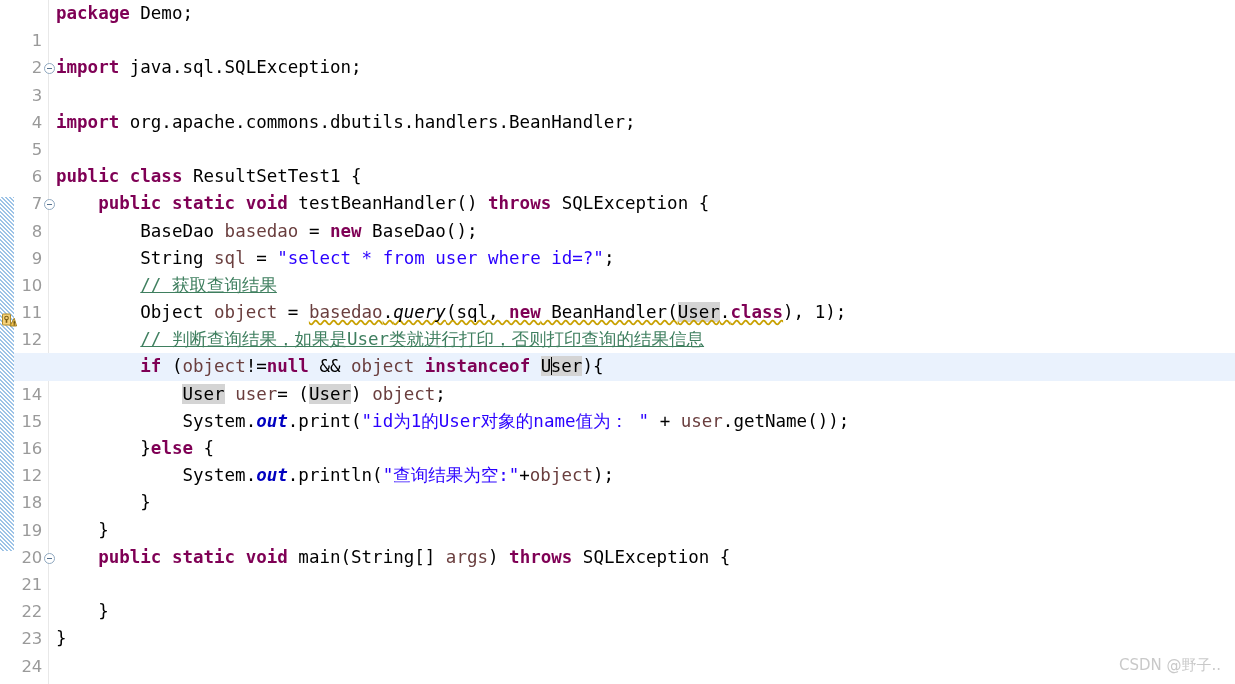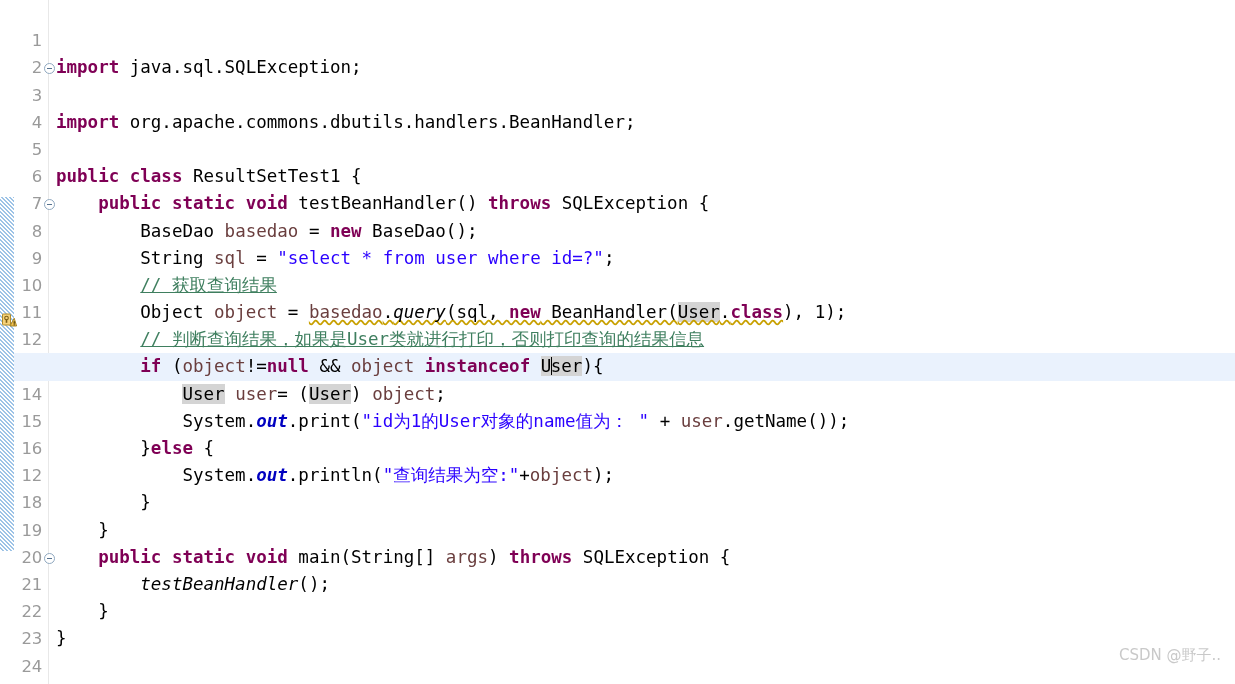--- a/index.html
+++ b/index.html
@@ -120,21 +120,21 @@
     border-left: 1.5px solid #000;
     height: 18px;
     vertical-align: -3px;
     margin: 0 -0.75px;
   }
 
   
   .watermark {
     position: absolute;
     right: 14px;
-    bottom: 19px;
+    bottom: 9px;
     color: #c9c9c9;
     font-size: 15px;
     font-family: "DejaVu Sans", "Liberation Sans", sans-serif;
     white-space: pre;
   }
 </style>
 </head>
 <body>
 
 <div id="editor">
@@ -151,20 +151,21 @@
       <path d="M9 14 L13.2 6.2 L15.6 14 Z" fill="#f2c14e" stroke="#9c7a1c" stroke-width="0.9"></path>
       <rect x="12.6" y="9.2" width="1.2" height="2.6" fill="#4a3a0a"></rect>
       <rect x="12.6" y="12.3" width="1.2" height="1.1" fill="#4a3a0a"></rect>
     </svg>
   </div>
 
   <div class="lines">
 
     <div class="row">
       <span class="lineno">1</span>
+      <span class="code"><span class="kw">package</span><span class="plain"> Demo;</span></span>
     </div>
 
     <div class="row">
       <span class="lineno">2</span>
       <span class="code"></span>
     </div>
 
     <div class="row">
       <span class="lineno">3</span>
       <span class="fold"></span>
@@ -258,21 +259,20 @@
     </div>
 
     <div class="row">
       <span class="lineno">21</span>
       <span class="fold"></span>
       <span class="code"><span class="plain">    </span><span class="kw">public static void</span><span class="plain"> main(String[] </span><span class="var">args</span><span class="plain">) </span><span class="kw">throws</span><span class="plain"> SQLException {</span></span>
     </div>
 
     <div class="row">
       <span class="lineno">22</span>
-      <span class="code"><span class="plain">        </span><span class="mth">testBeanHandler</span><span class="plain">();</span></span>
     </div>
 
     <div class="row">
       <span class="lineno">23</span>
       <span class="code"><span class="plain">    </span><span class="plain">}</span></span>
     </div>
 
     <div class="row">
       <span class="lineno">24</span>
       <span class="code"><span class="plain">}</span></span>

